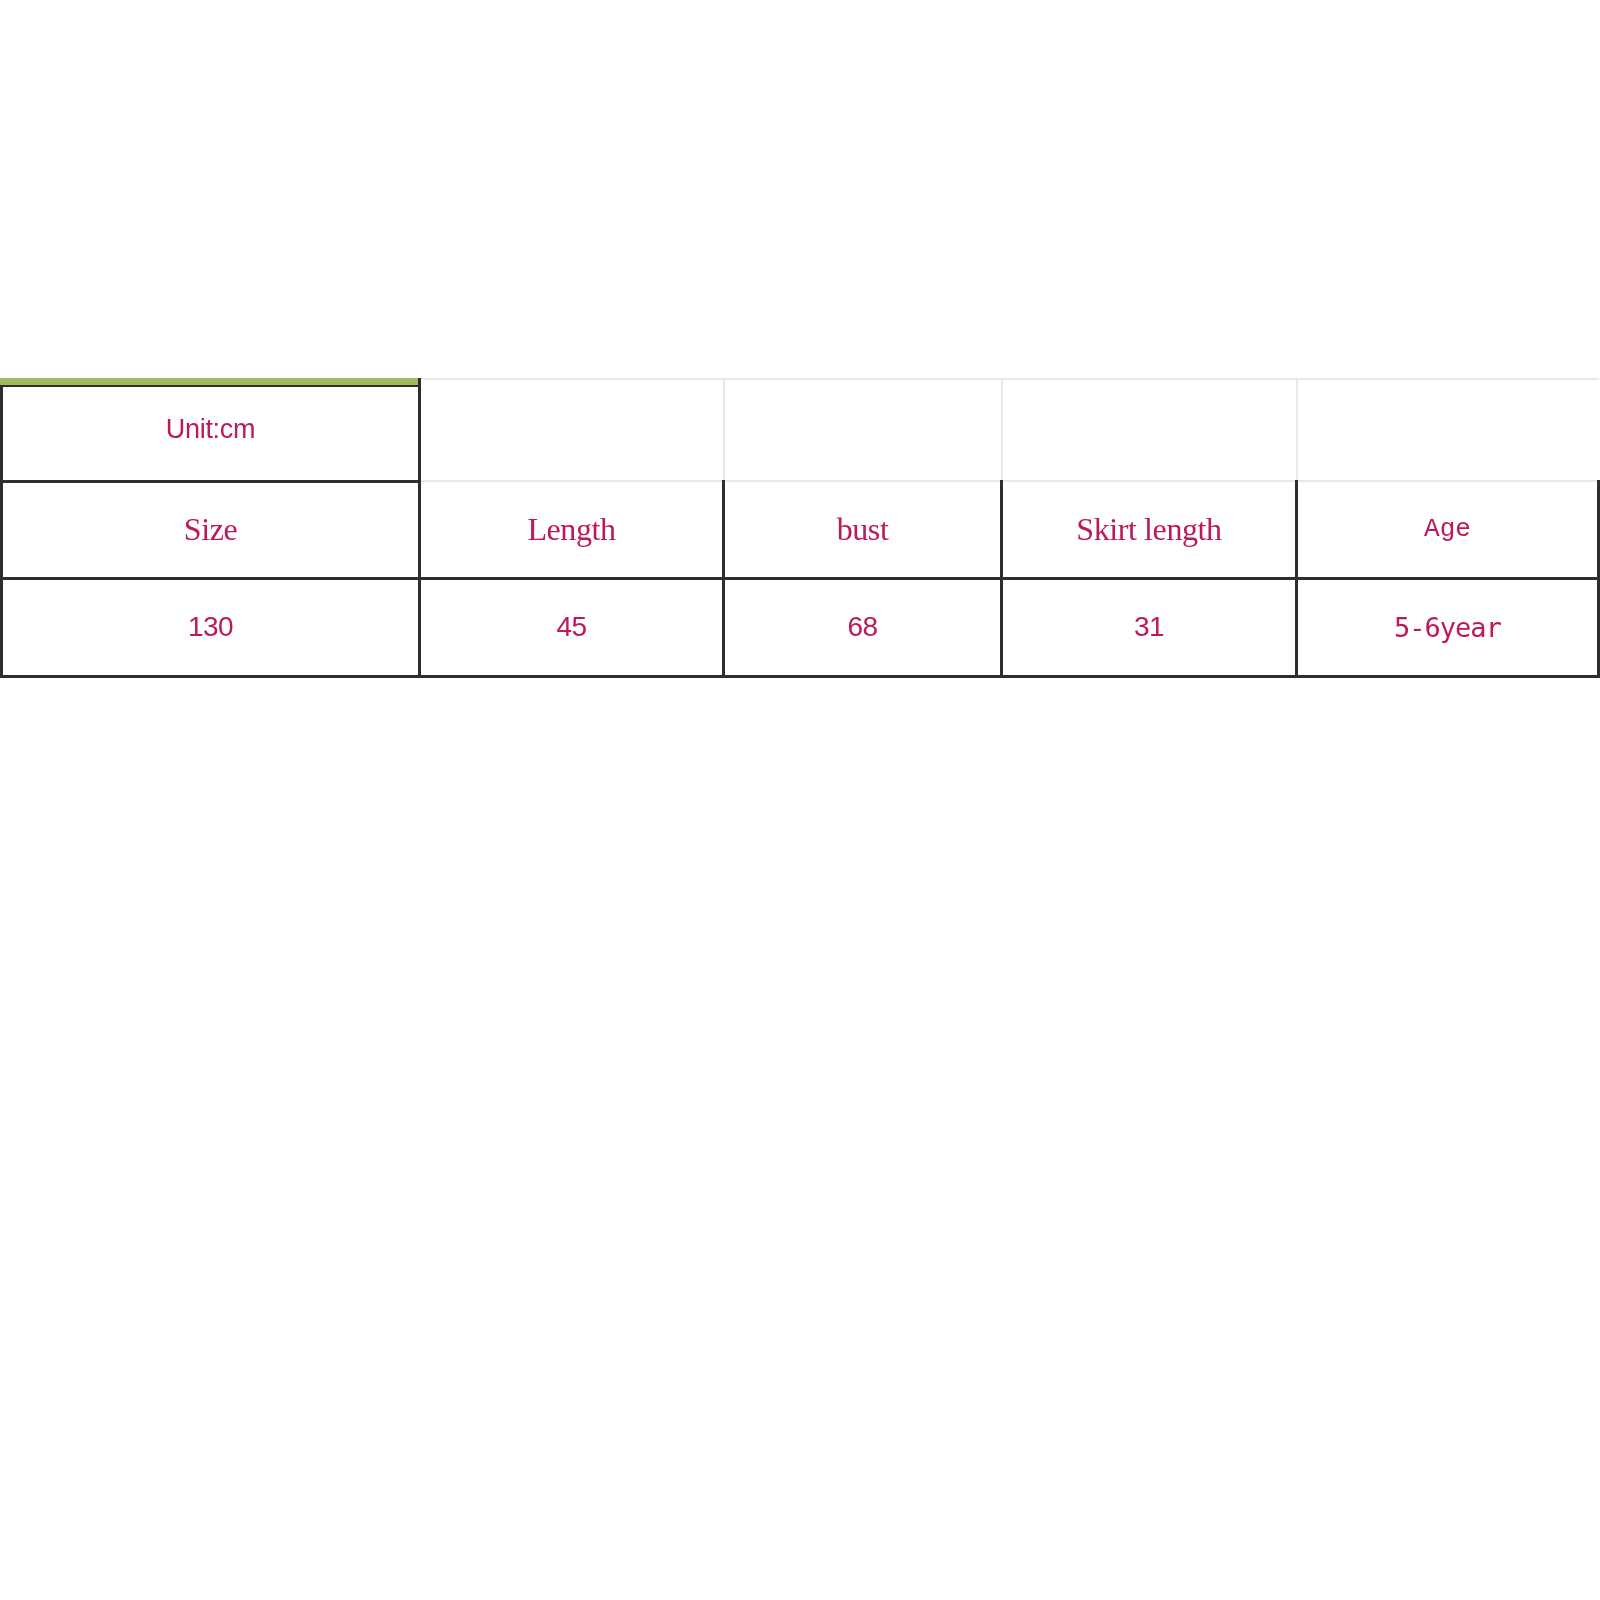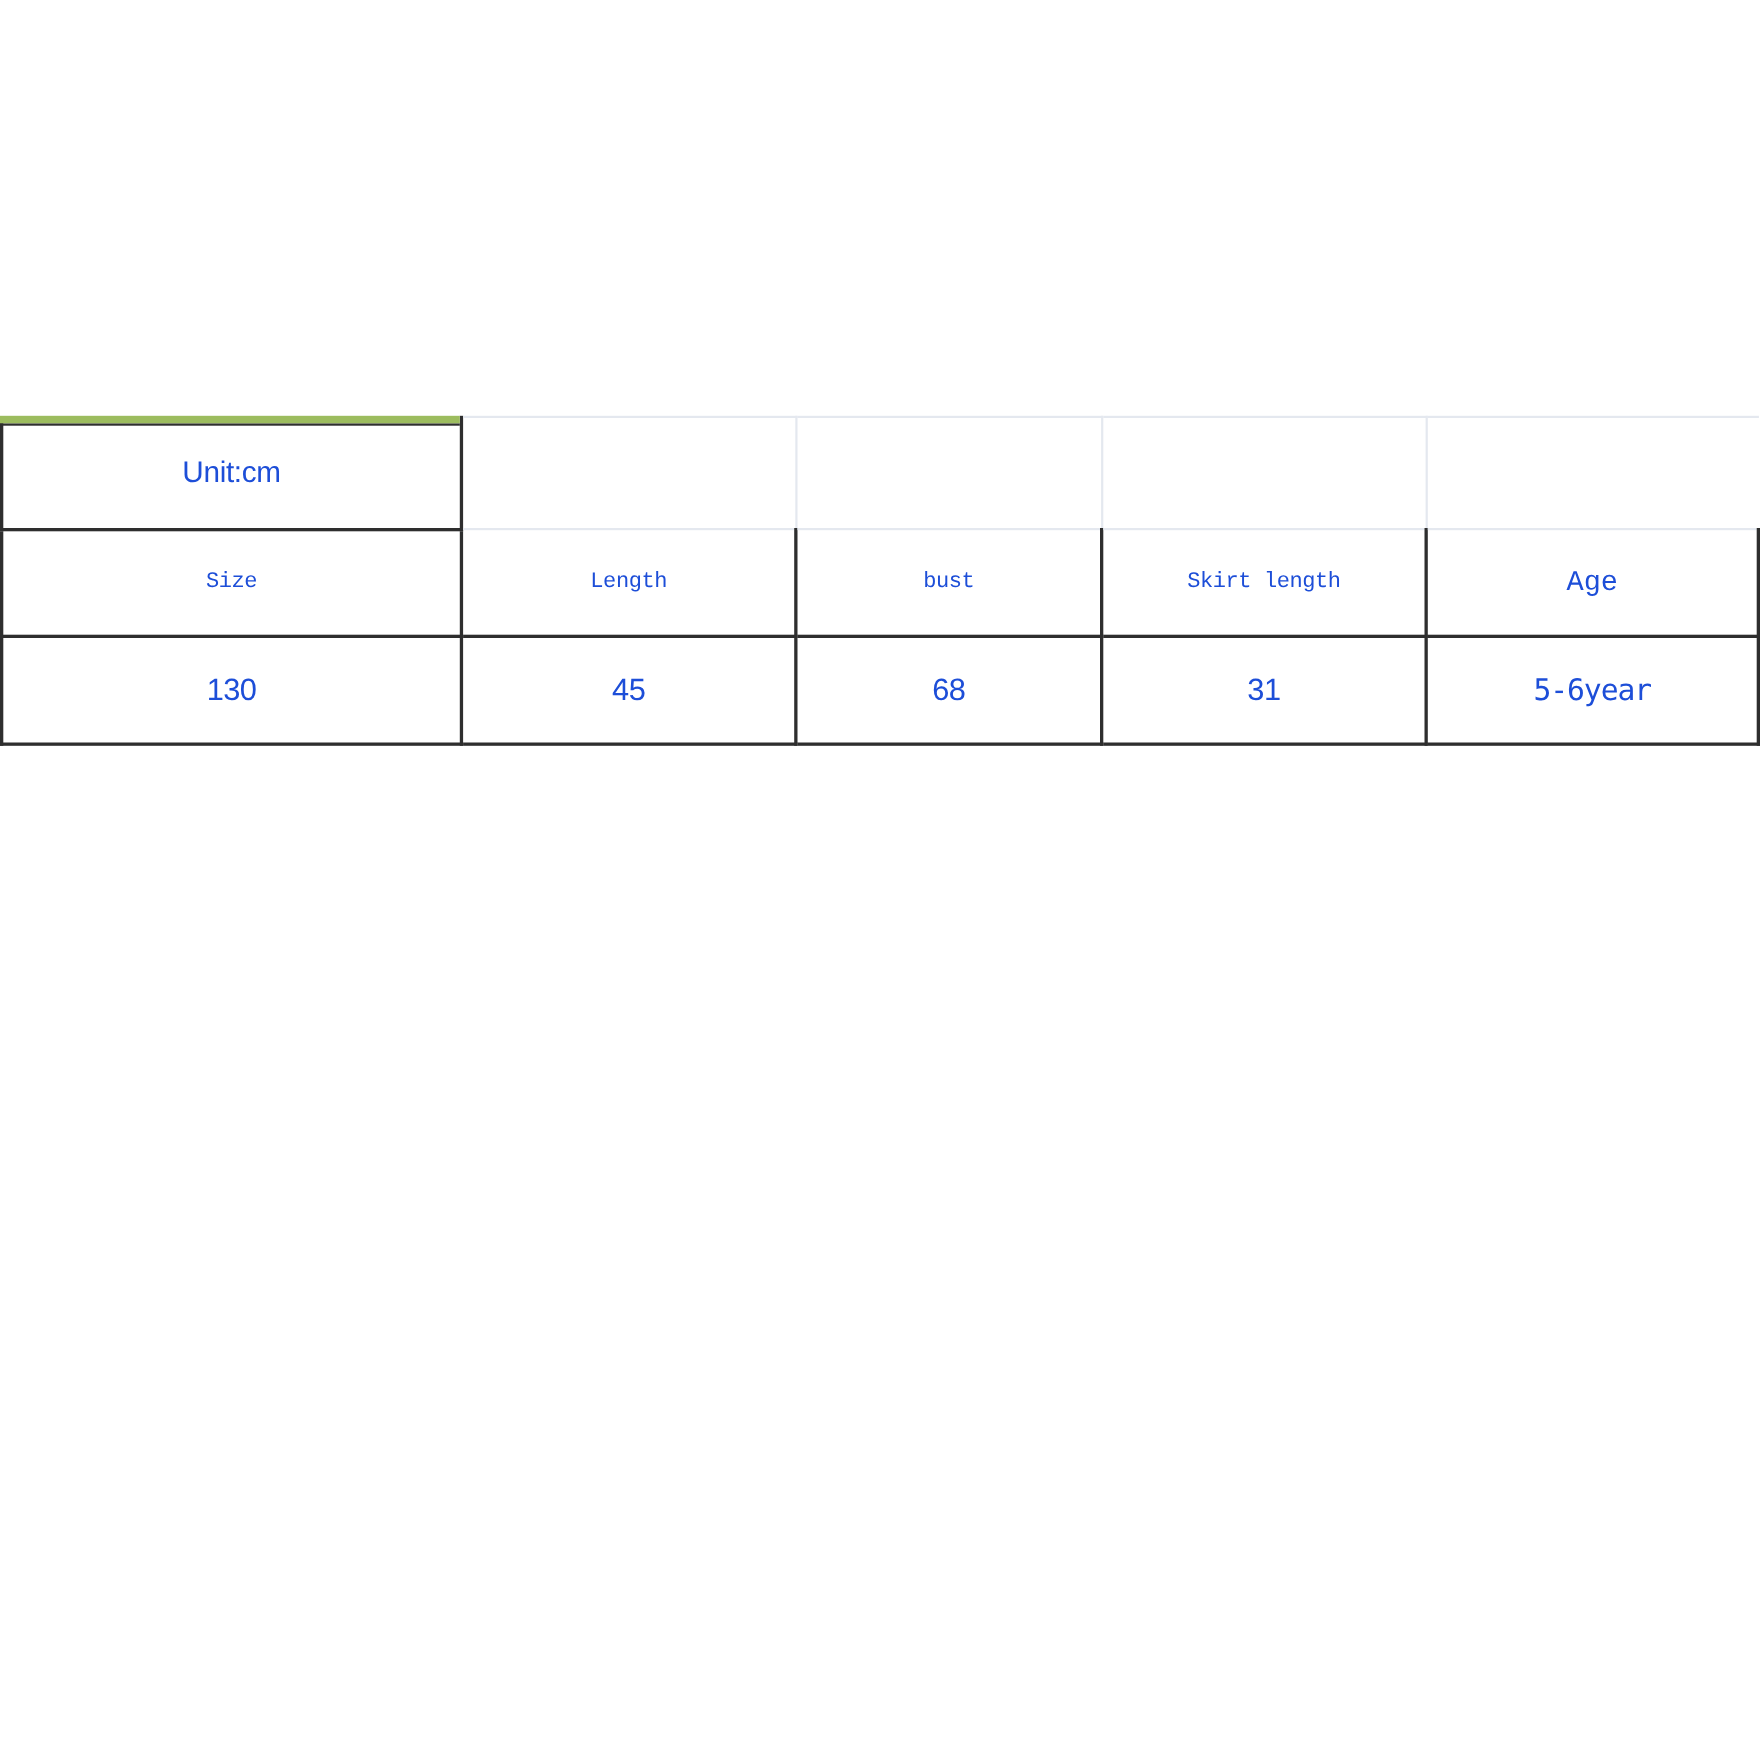--- a/index.html
+++ b/index.html
@@ -47,21 +47,21 @@
     width: 1597px;
     margin: 0;
     padding: 0;
   }
 
   table.chart td {
     padding: 0;
     margin: 0;
     text-align: center;
     vertical-align: middle;
-    color: #1d4ed8;
+    color: #be185d;
     background: #ffffff;
   }
 
   
   col.c-size  { width: 418px; }
   col.c-len   { width: 304px; }
   col.c-bust  { width: 278px; }
   col.c-skirt { width: 295px; }
   col.c-age   { width: 302px; }
 
@@ -84,23 +84,23 @@
   td.unit-blank.last {
     border-right: none;
   }
 
   
   tr.head-row td {
     height: 94px;
     border-left: 3px solid #2e2e2e;
     border-right: 3px solid #2e2e2e;
     border-bottom: 3px solid #2e2e2e;
-    font-size: 20px;
+    font-size: 32px;
     letter-spacing: -0.4px;
-    font-family: Liberation Mono, monospace;
+    font-family: Liberation Serif, serif;
   }
   tr.head-row td.mono {
     font-family: Liberation Mono, monospace;
     font-size: 26px;
     letter-spacing: 0px;
   }
 
   
   tr.data-row td {
     height: 95px;

